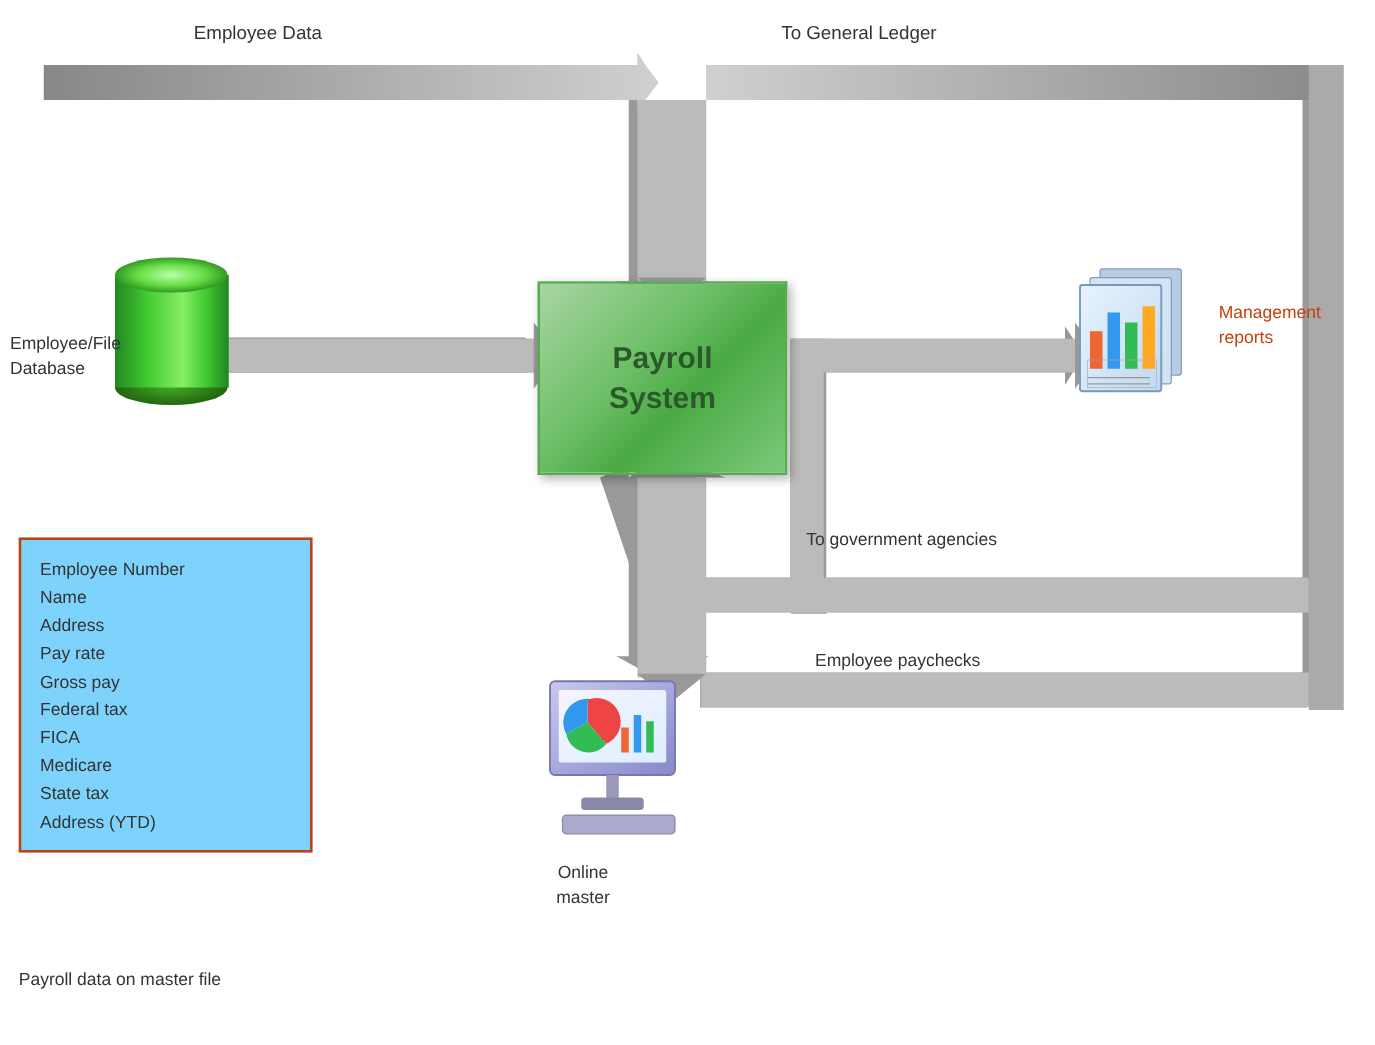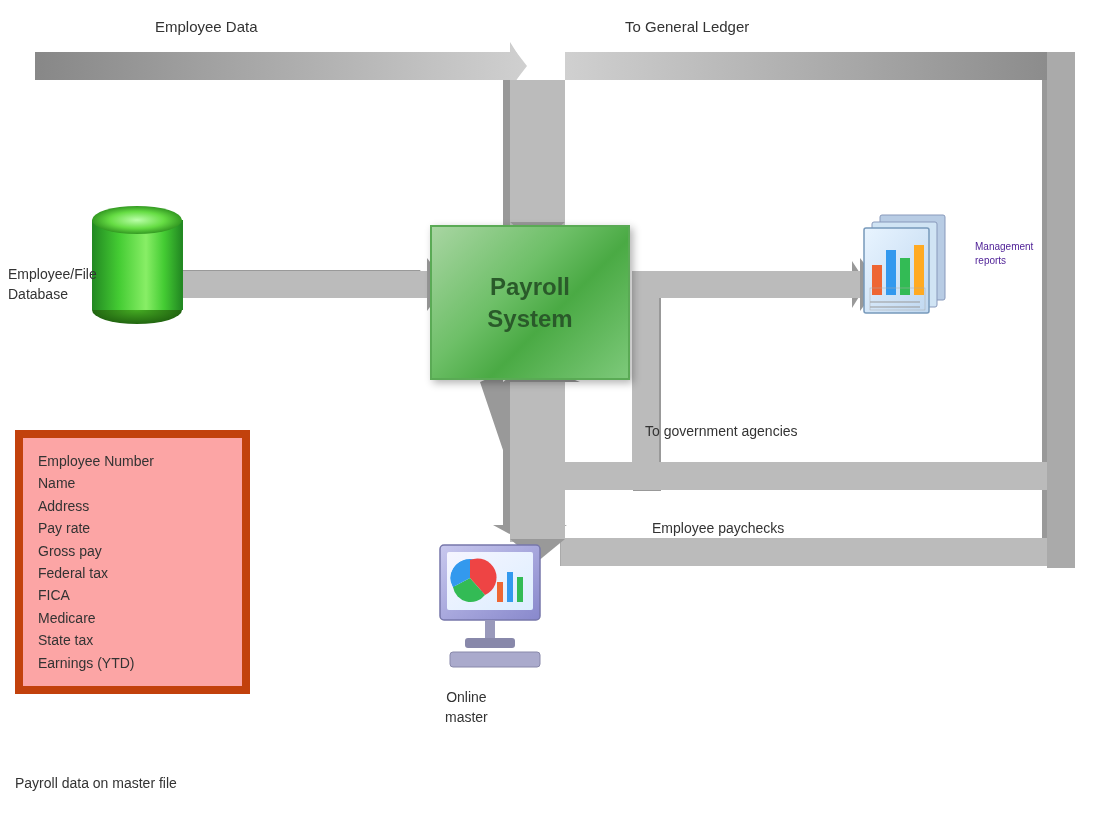--- a/index.html
+++ b/index.html
@@ -50,23 +50,23 @@
       text-align: center;
       line-height: 1.3;
     }
 
     
     .data-box {
       position: absolute;
       top: 430px;
       left: 15px;
       width: 235px;
-      border: 8px solid #c2410c;
+      border: 2px solid #c2410c;
       padding: 12px 15px;
-      background: #fca5a5;
+      background: #7dd3fc;
     }
 
     .data-box-item {
       font-size: 14px;
       color: #333;
       line-height: 1.6;
     }
 
     
     .label-employee-data {
@@ -261,21 +261,21 @@
       <rect x="38" y="48" width="10" height="37" fill="#33bb55"></rect>
       <rect x="52" y="35" width="10" height="50" fill="#ffaa22"></rect>
 
       <line x1="8" y1="92" x2="58" y2="92" stroke="#999" stroke-width="1"></line>
       <line x1="8" y1="97" x2="58" y2="97" stroke="#999" stroke-width="1"></line>
 
       <rect x="8" y="78" width="55" height="22" fill="none" stroke="#aaa" stroke-width="0.5"></rect>
     </svg>
   </div>
 
-  <div style="position:absolute;top:240px;left:975px;font-size:10px;color:#4c1d95;line-height:1.4;">
+  <div style="position:absolute;top:240px;left:975px;font-size:14px;color:#c2410c;line-height:1.4;">
     <span>Management</span><br>
     <span>reports</span>
   </div>
 
   <div style="position:absolute;top:540px;left:435px;">
     <svg width="120" height="140" viewBox="0 0 120 140">
       <defs>
         <linearGradient id="monitorGrad" x1="0%" y1="0%" x2="100%" y2="100%">
           <stop offset="0%" style="stop-color:#c8c8ee"></stop>
           <stop offset="100%" style="stop-color:#8888cc"></stop>
@@ -314,21 +314,21 @@
   <div class="data-box">
     <div class="data-box-item">Employee Number</div>
     <div class="data-box-item">Name</div>
     <div class="data-box-item">Address</div>
     <div class="data-box-item">Pay rate</div>
     <div class="data-box-item">Gross pay</div>
     <div class="data-box-item">Federal tax</div>
     <div class="data-box-item">FICA</div>
     <div class="data-box-item">Medicare</div>
     <div class="data-box-item">State tax</div>
-    <div class="data-box-item">Earnings (YTD)</div>
+    <div class="data-box-item">Address (YTD)</div>
   </div>
 
   <div style="position:absolute;top:423px;left:645px;font-size:14px;color:#333;">To government agencies</div>
 
   <div style="position:absolute;top:520px;left:652px;font-size:14px;color:#333;">Employee paychecks</div>
 
   <div style="position:absolute;top:775px;left:15px;font-size:14px;color:#333;">Payroll data on master file</div>
 
 </div>
 

